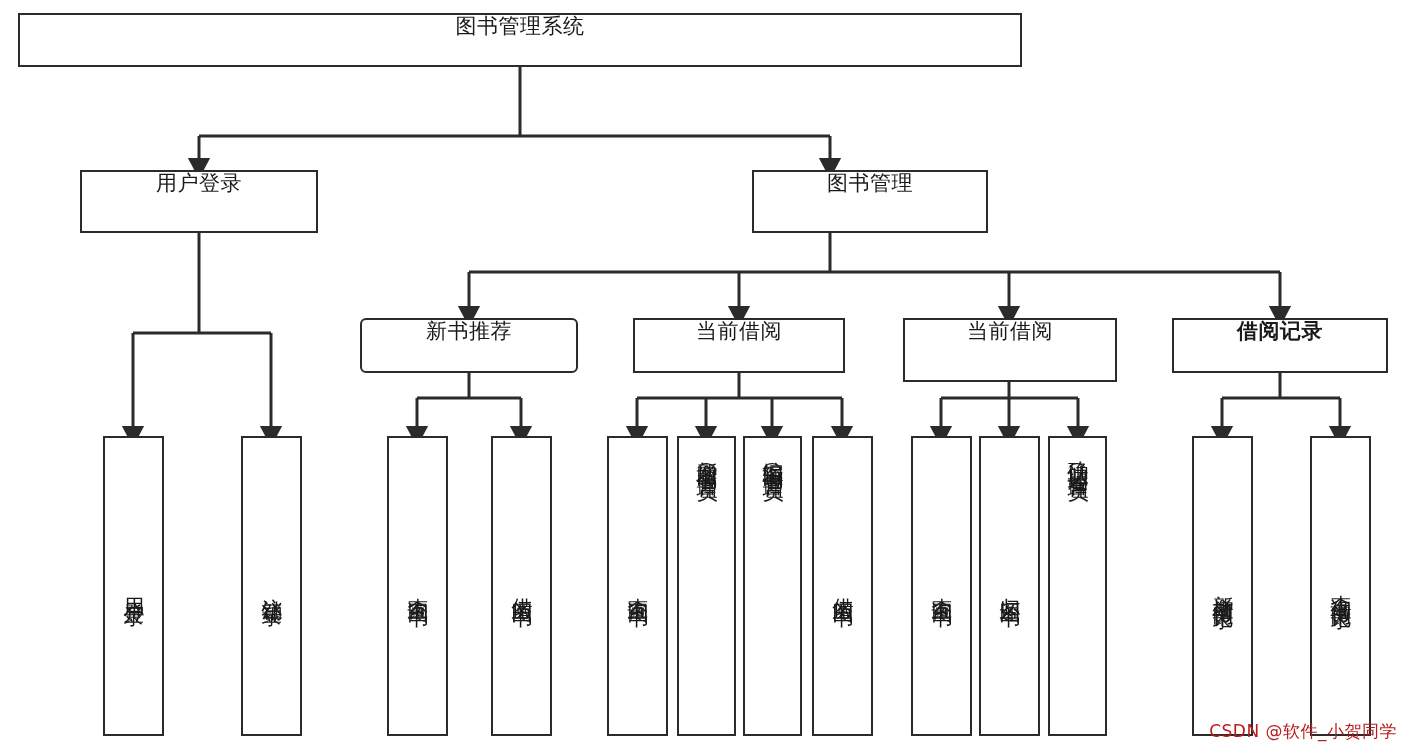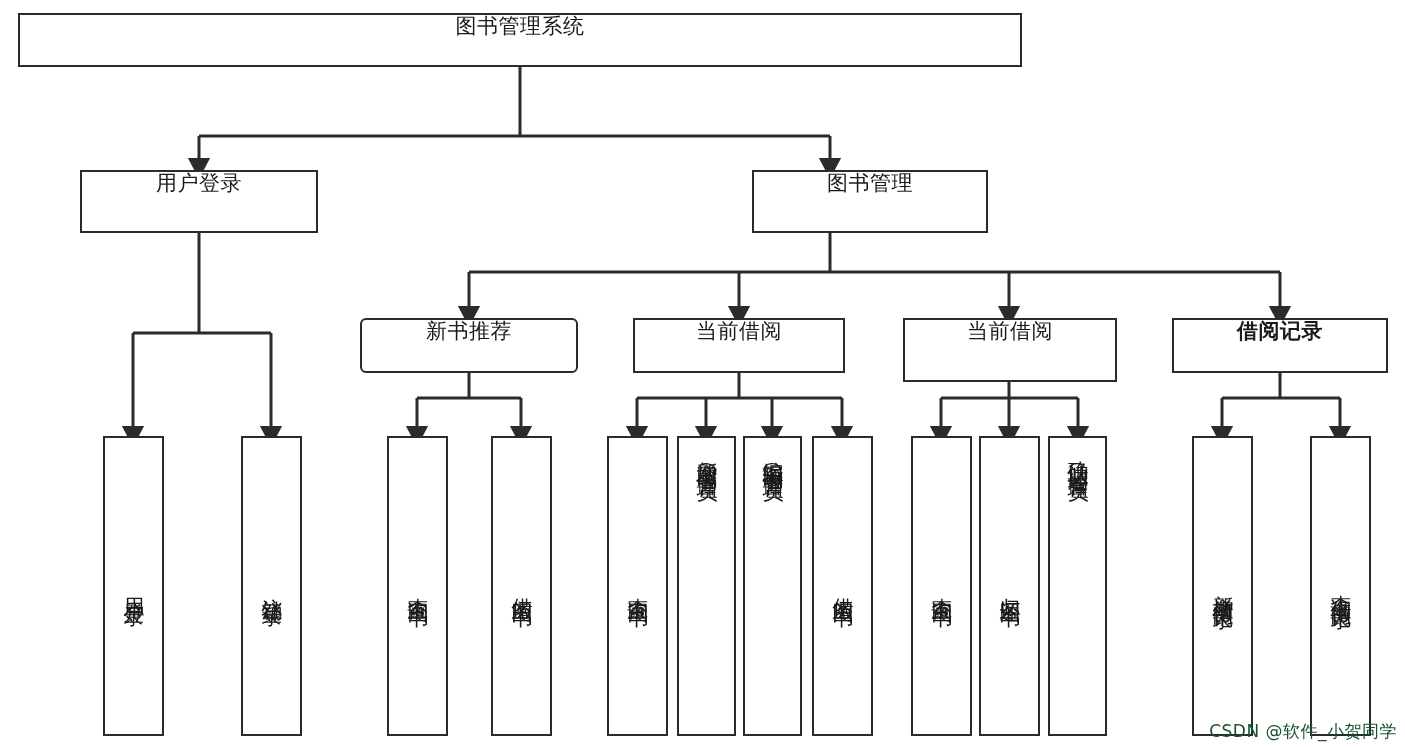--- a/index.html
+++ b/index.html
@@ -62,21 +62,21 @@
     margin-bottom: auto;
   }
   .node-box.leaf.mid {
     align-items: center;
   }
   #watermark {
     position: absolute;
     right: 8px;
     bottom: 4px;
     font-size: 17px;
-    color: #14532d;
+    color: #b91c1c;
     white-space: nowrap;
     letter-spacing: 0.5px;
   }
 </style>
 </head>
 <body>
 
 <div id="diagram-root">
 
   <svg id="flow-svg" viewBox="0 0 1405 747" xmlns="http://www.w3.org/2000/svg">

